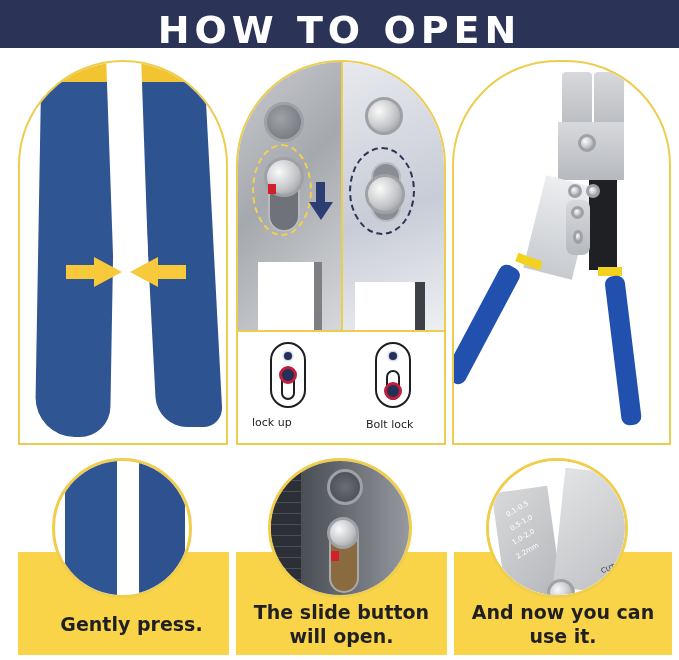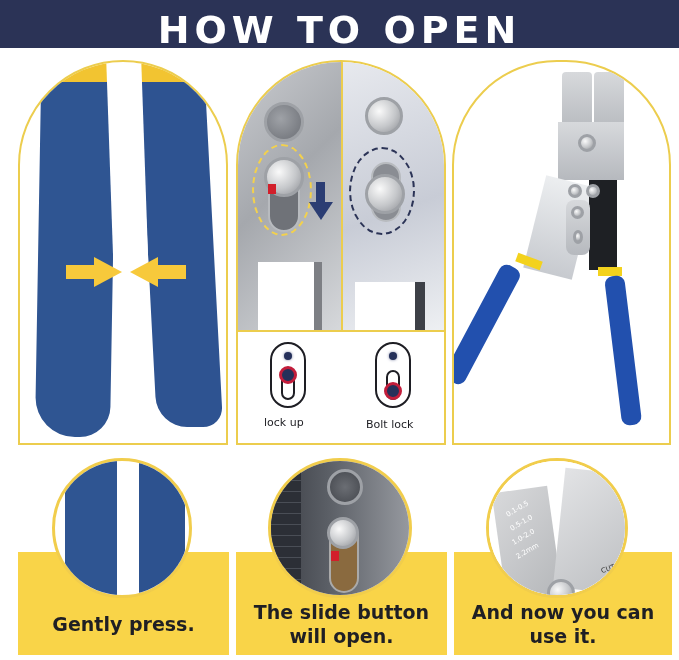--- a/index.html
+++ b/index.html
@@ -79,21 +79,21 @@
 
   .circle { position: absolute; border-radius: 50%; border: 3px solid #f1cd4c; overflow: hidden; background: #ffffff; }
   #circle-1 { left: 52px; top: 458px; width: 140px; height: 140px; }
   #circle-2 { left: 268px; top: 458px; width: 144px; height: 140px; }
   #circle-3 { left: 486px; top: 458px; width: 142px; height: 140px; }
 
   .caption {
     position: absolute; top: 600px; text-align: center; color: #1f1f24;
     font-weight: bold; font-size: 19px; line-height: 24px; font-family: "DejaVu Sans", sans-serif;
   }
-  #caption-1 { left: 18px; width: 211px; top: 612px; }
+  #caption-1 { left: 26px; width: 211px; top: 612px; }
   #caption-2 { left: 236px; width: 211px; }
   #caption-3 { left: 454px; width: 218px; }
 </style>
 </head>
 <body>
 
 <div class="header">
   <span class="header-title">HOW TO OPEN</span>
 </div>
 
@@ -132,21 +132,21 @@
   </div>
   <div class="photo-divider"></div>
   <div class="photo-bottom-line"></div>
 
   <div class="icon-panel">
     <div class="lock-icon" style="left:32px; top:10px;">
       <div class="lock-dot-small"></div>
       <div class="lock-inner" style="top:26px;"></div>
       <div class="lock-dot-big" style="top:22px;"></div>
     </div>
-    <span class="icon-label" style="left:26px; top:84px;">lock up</span>
+    <span class="icon-label" style="left:14px; top:84px;">lock up</span>
 
     <div class="lock-icon" style="left:137px; top:10px;">
       <div class="lock-dot-small"></div>
       <div class="lock-inner" style="top:26px;"></div>
       <div class="lock-dot-big" style="top:38px;"></div>
     </div>
     <span class="icon-label" style="left:128px; top:86px;">Bolt lock</span>
   </div>
 </div>
 

